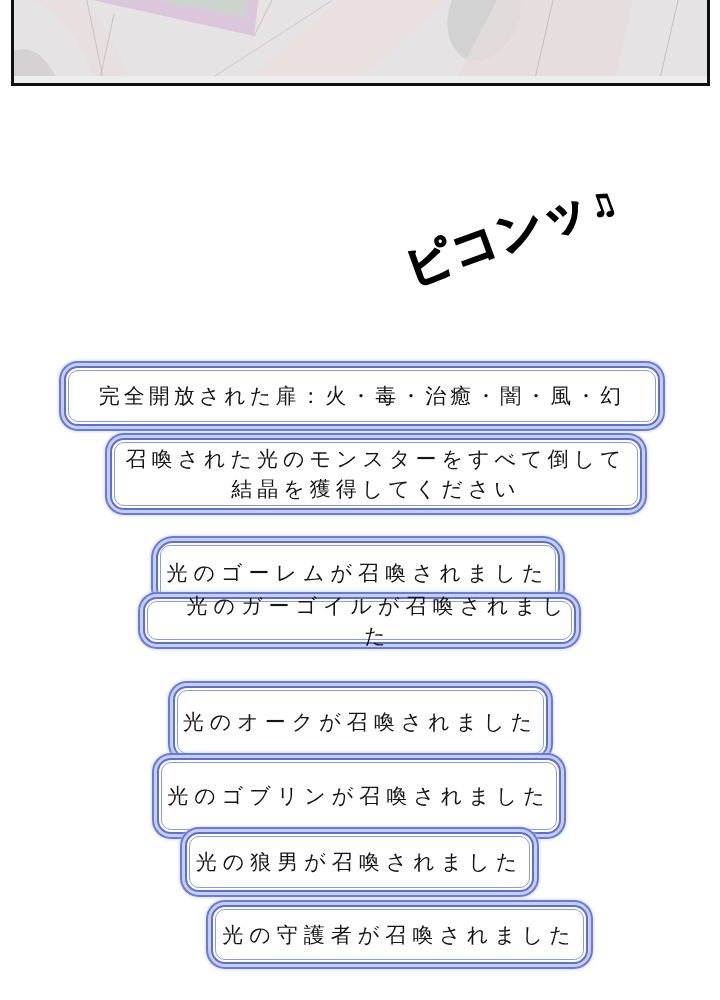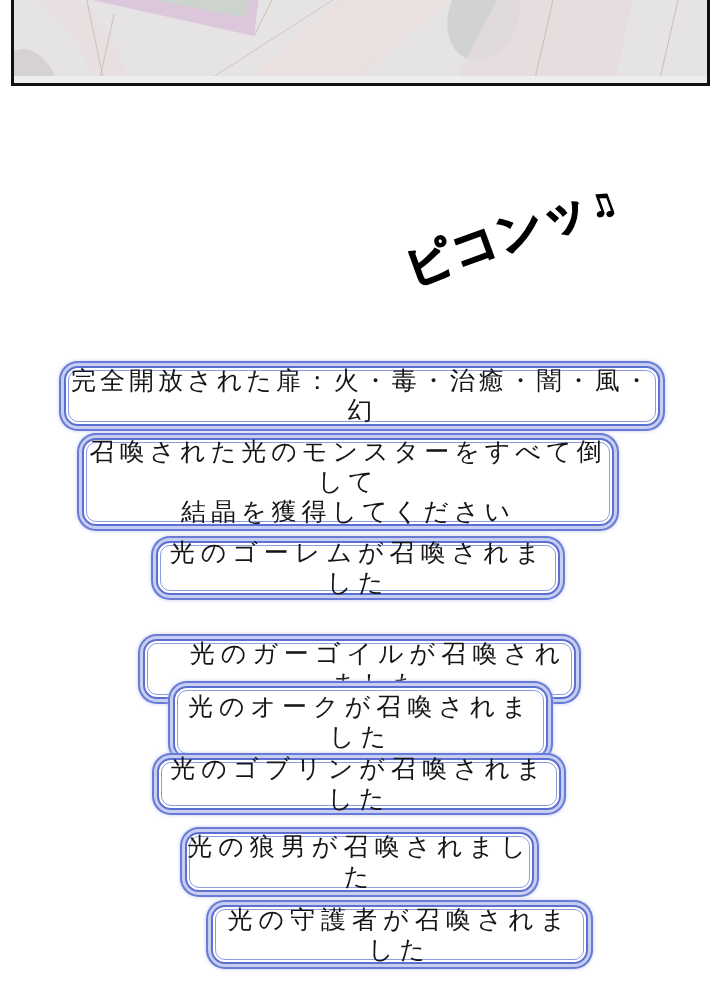--- a/index.html
+++ b/index.html
@@ -66,21 +66,21 @@
   .msg::before {
     content: "";
     position: absolute;
     inset: 2px;
     border: 1.5px solid #8d9be0;
     border-radius: 10px;
     pointer-events: none;
   }
   .msg-text {
     font-family: "DejaVu Sans", sans-serif;
-    font-size: 25px;
+    font-size: 21px;
     color: #151515;
     letter-spacing: 6px;
     line-height: 30px;
     white-space: pre-line;
     position: relative;
   }
 </style>
 </head>
 <body>
 
@@ -111,38 +111,38 @@
 </div>
 
 <div class="sfx">
   <span>ピコンッ</span><span class="small">♫</span>
 </div>
 
 <div class="msg" style="left:64px; top:366px; width:596px; height:60px;">
   <span class="msg-text" style="letter-spacing:4px;">完全開放された扉：火・毒・治癒・闇・風・幻</span>
 </div>
 
-<div class="msg" style="left:82px; top:438px; width:532px; height:88px;">
+<div class="msg" style="left:110px; top:438px; width:532px; height:72px;">
   <span class="msg-text" style="letter-spacing:5px;">召喚された光のモンスターをすべて倒して
 結晶を獲得してください</span>
 </div>
 
-<div class="msg" style="left:156px; top:541px; width:404px; height:54px;">
+<div class="msg" style="left:156px; top:541px; width:404px; height:64px;border-radius:17px;">
   <span class="msg-text">光のゴーレムが召喚されました</span>
 </div>
 
-<div class="msg" style="left:143px; top:639px; width:433px; height:60px;padding-left:37px;">
+<div class="msg" style="left:143px; top:597px; width:433px; height:47px;padding-left:37px;">
   <span class="msg-text">光のガーゴイルが召喚されました</span>
 </div>
 
 <div class="msg" style="left:173px; top:686px; width:375px; height:72px;">
   <span class="msg-text">光のオークが召喚されました</span>
 </div>
 
-<div class="msg" style="left:157px; top:758px; width:404px; height:52px;">
+<div class="msg" style="left:157px; top:758px; width:404px; height:76px;">
   <span class="msg-text">光のゴブリンが召喚されました</span>
 </div>
 
 <div class="msg" style="left:185px; top:832px; width:349px; height:60px;">
   <span class="msg-text">光の狼男が召喚されました</span>
 </div>
 
 <div class="msg" style="left:171px; top:905px; width:377px; height:59px;margin-left:40px;">
   <span class="msg-text">光の守護者が召喚されました</span>
 </div>

